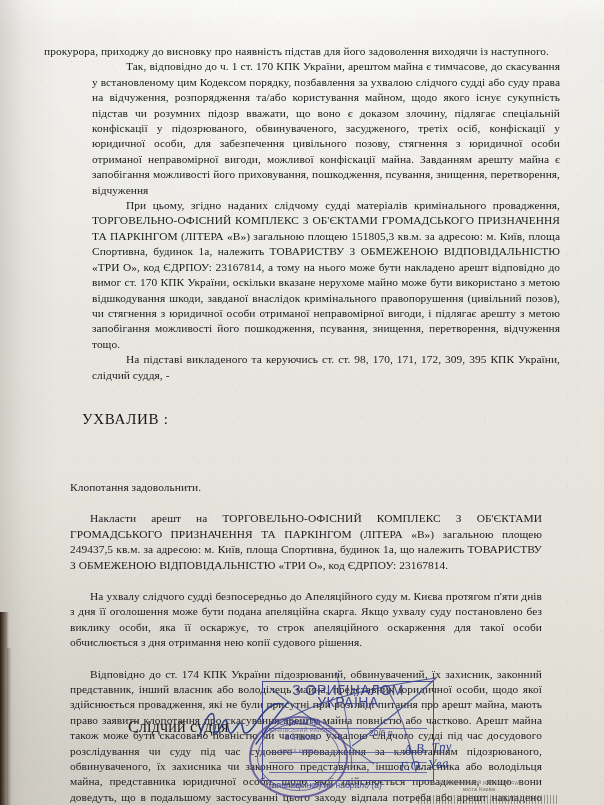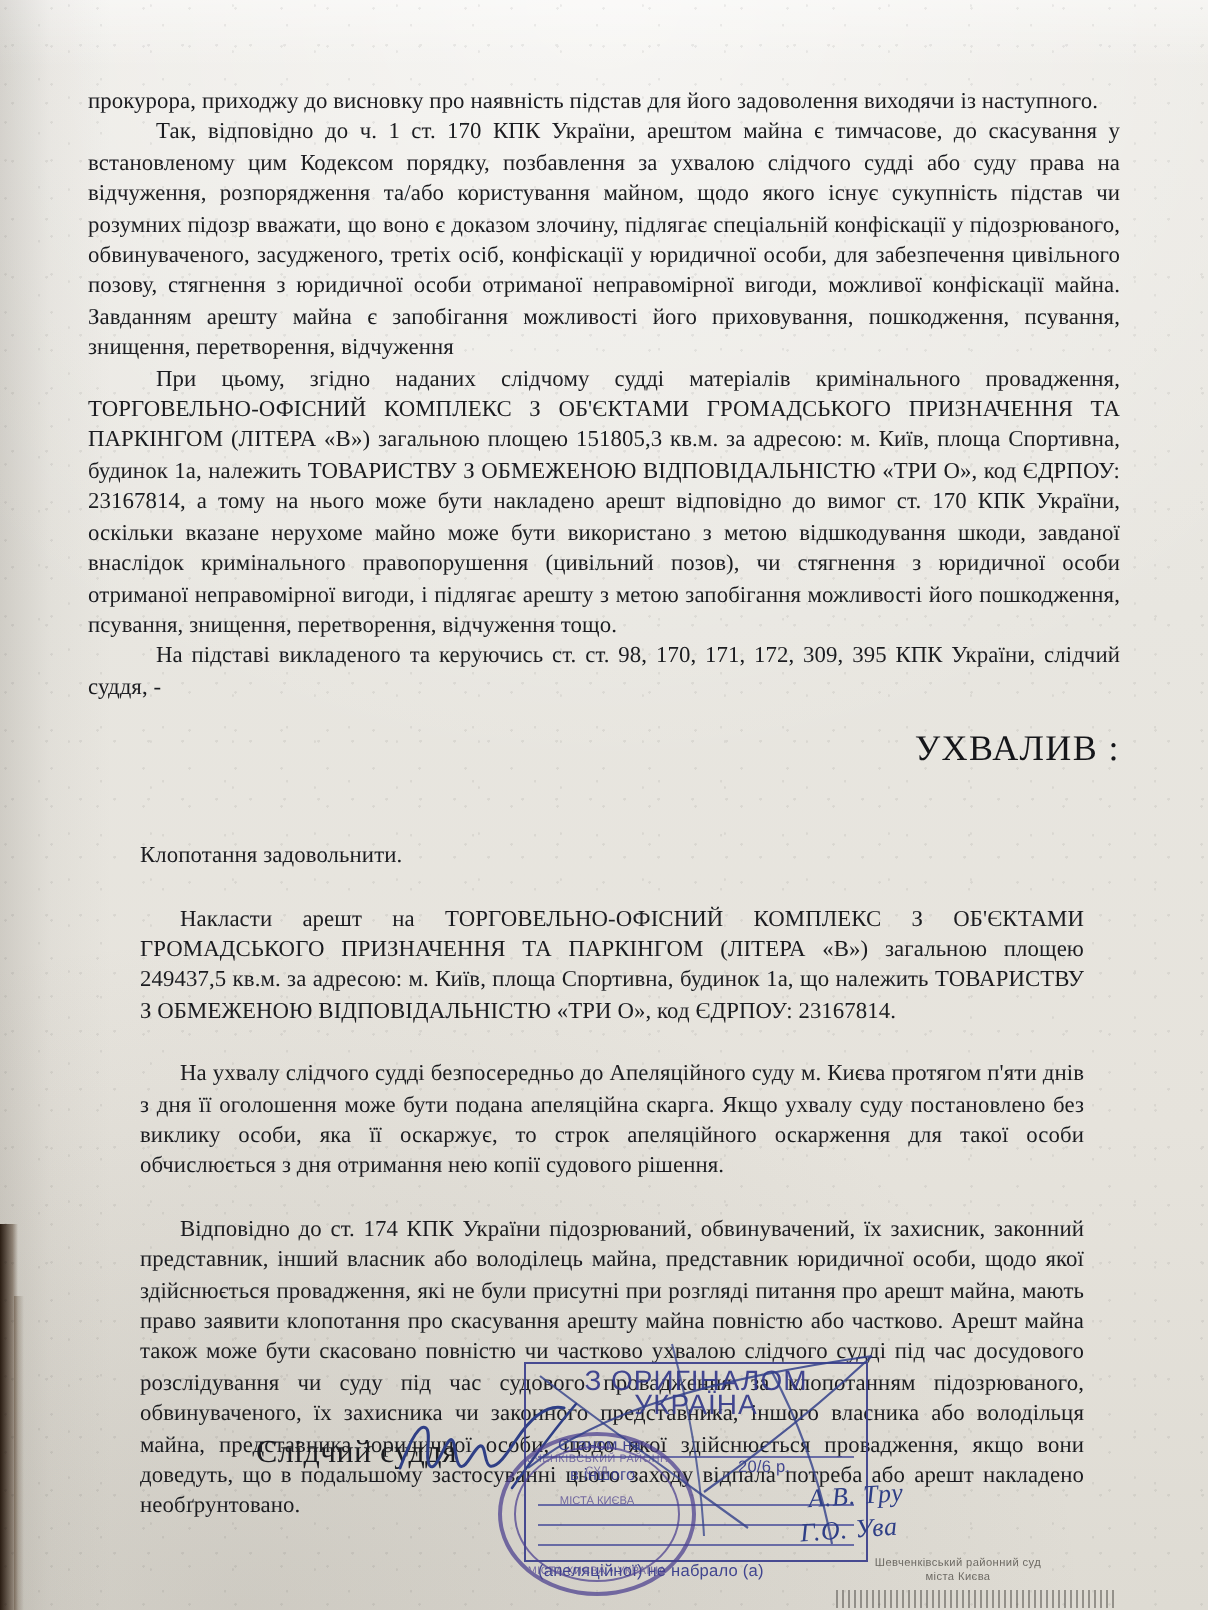--- a/index.html
+++ b/index.html
@@ -63,30 +63,30 @@
 
   p.para {
     margin: 0 0 0px 0;
     font-size: 11.4px;
     line-height: 15.4px;
     text-align: justify;
     text-justify: inter-word;
     letter-spacing: 0.05px;
     color: #1b1c20;
   }
-  p.para.indent { text-indent: 34px; }
+  p.para.indent { text-indent: 34px; margin-left: 48px; }
   p.para.indent-sm { text-indent: 20px; }
   .gap-m { height: 12px; }
   .gap-l { height: 20px; }
 
   h2.ruling {
-    margin: 0;
-    font-size: 18px;
+    margin: 16px;
+    font-size: 15px;
     font-weight: normal;
-    text-align: right;
+    text-align: left;
     letter-spacing: 0.7px;
     color: #15161a;
     padding-left: 22px;
   }
 
   .decision-block { padding-left: 26px; width: 472px; }
   .decision-block p.para { text-align: justify; margin-top: 16px; }
 
   
   #sig-row {

